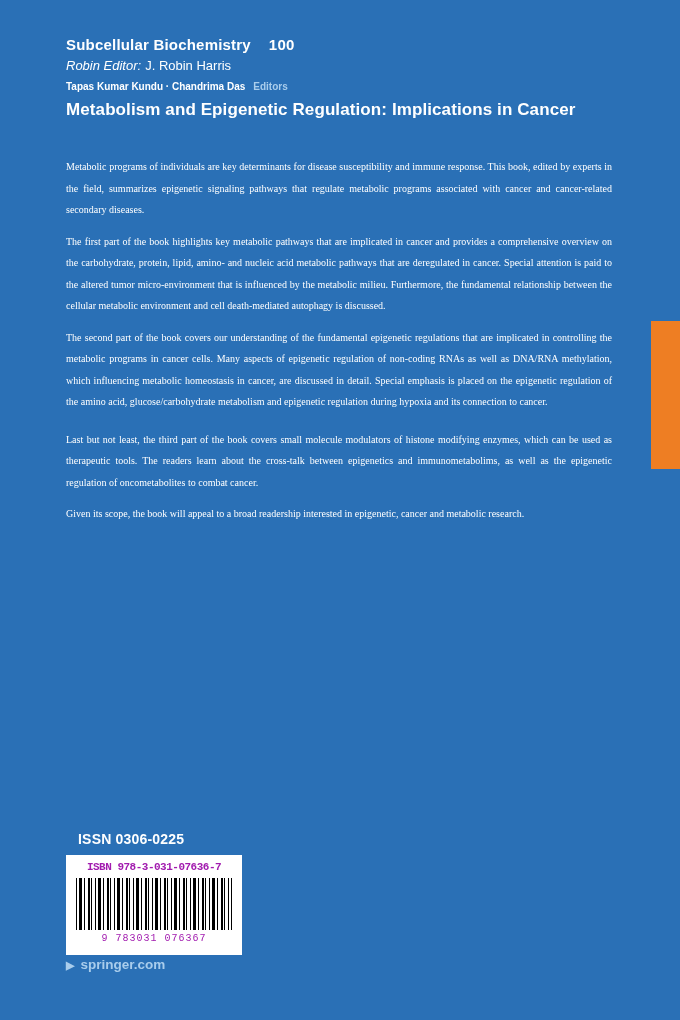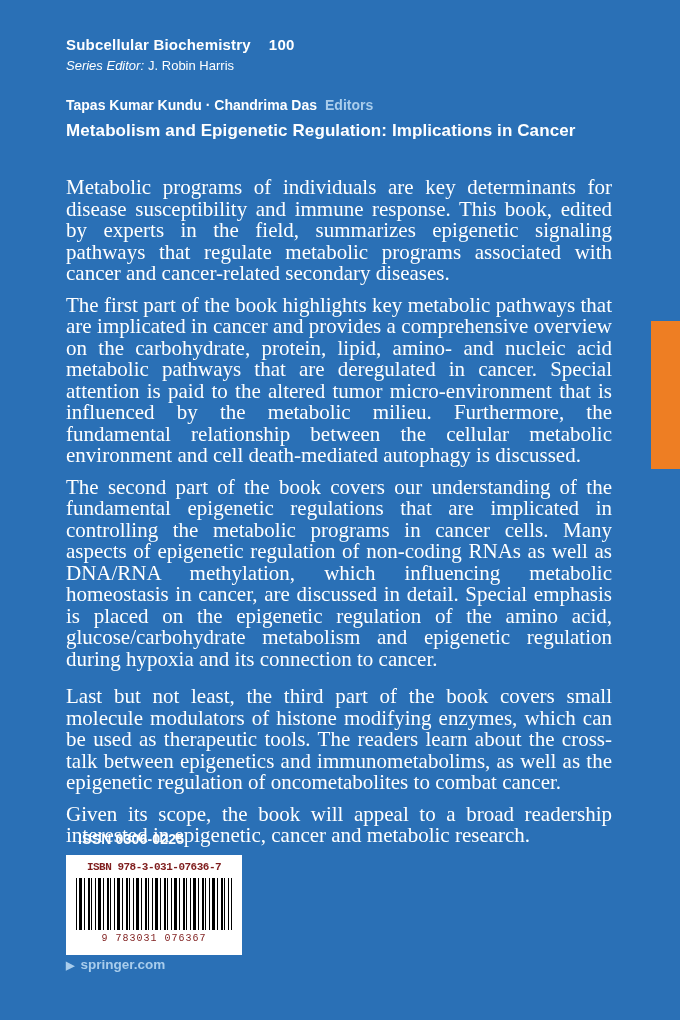--- a/index.html
+++ b/index.html
@@ -29,40 +29,40 @@
     font-weight: bold;
     letter-spacing: 0.2px;
   }
   .series-number { margin-left: 18px; }
   .series-editor-line {
     margin-top: 5px;
     font-size: 13px;
   }
   .series-editor-label { font-style: italic; margin-right: 4px; }
   .authors-line {
-    margin-top: 24px;
-    font-size: 14px;
+    margin-top: 8px;
+    font-size: 10px;
     font-weight: bold;
   }
   .editors-label {
     color: var(--light-blue);
     font-weight: bold;
     margin-left: 8px;
   }
   .book-title {
     margin-top: 8px;
     font-size: 17px;
     font-weight: bold;
     letter-spacing: 0.1px;
   }
   
   .blurb {
     margin-top: 36px;
     font-family: "Liberation Serif", serif;
-    font-size: 21px;
+    font-size: 10px;
     line-height: 21.5px;
     text-align: justify;
   }
   .blurb p { margin: 0 0 10px 0; }
   .blurb p.tight { margin-bottom: 16px; }
   
   .spine-tab {
     position: absolute;
     right: 0;
     top: 321px;
@@ -79,21 +79,21 @@
     font-weight: bold;
     letter-spacing: 0.2px;
   }
   .barcode-box {
     position: absolute;
     left: 66px;
     top: 855px;
     width: 176px;
     height: 100px;
     background: #ffffff;
-    color: #7f1d1d;
+    color: #a21caf;
     padding: 6px 10px 4px 10px;
     text-align: center;
   }
   .isbn-label {
     font-family: "Liberation Mono", monospace;
     font-size: 11px;
     font-weight: bold;
     white-space: nowrap;
     letter-spacing: -0.5px;
   }
@@ -134,21 +134,21 @@
 </head>
 <body>
 
 <div class="page">
 
   <div class="series-line">
     <span>Subcellular Biochemistry</span><span class="series-number">100</span>
   </div>
 
   <div class="series-editor-line">
-    <span class="series-editor-label">Series Editor:</span><span>J. Robin Harris</span>
+    <span class="series-editor-label">Robin Editor:</span><span>J. Robin Harris</span>
   </div>
 
   <div class="authors-line">
     <span>Tapas Kumar Kundu · Chandrima Das</span><span class="editors-label">Editors</span>
   </div>
 
   <div class="book-title">Metabolism and Epigenetic Regulation: Implications in Cancer</div>
 
   <div class="blurb">
     <p>Metabolic programs of individuals are key determinants for disease susceptibility and immune response. This book, edited by experts in the field, summarizes epigenetic signaling pathways that regulate metabolic programs associated with cancer and cancer-related secondary diseases.</p>

